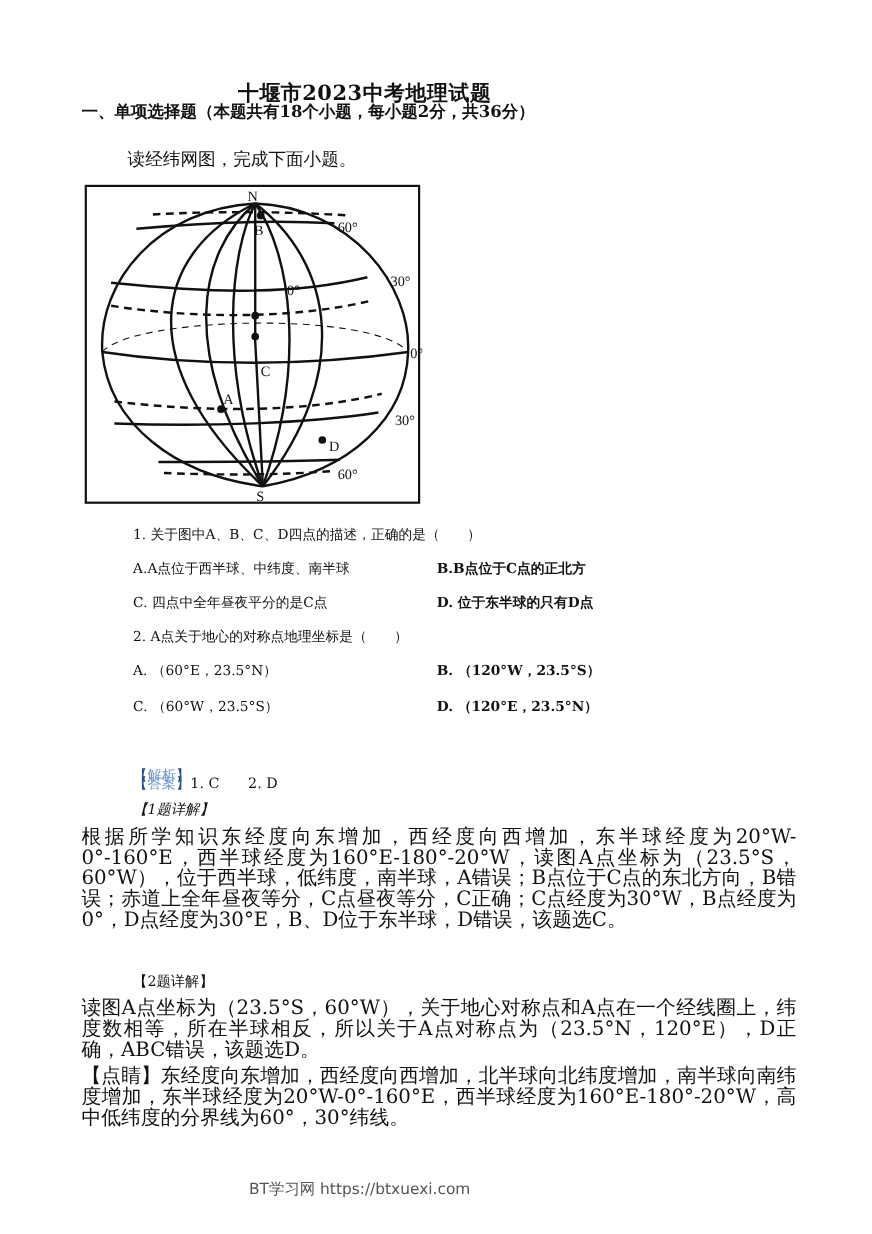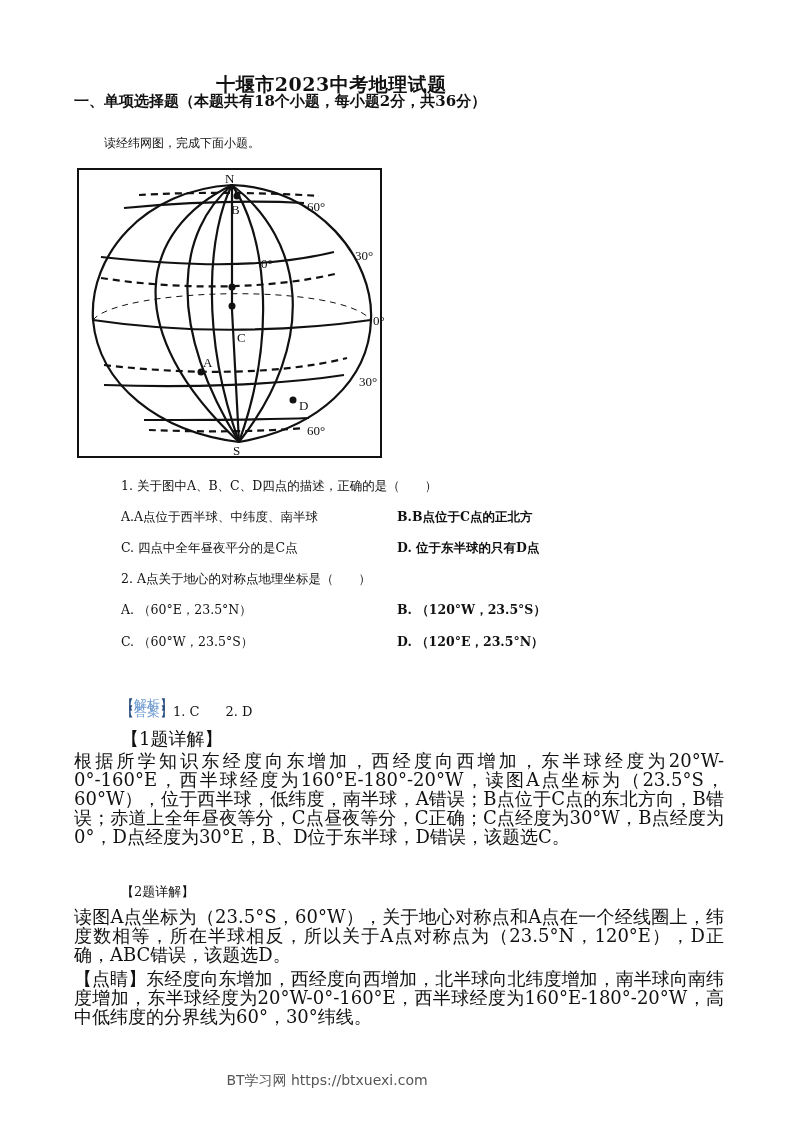--- a/index.html
+++ b/index.html
@@ -1,19 +1,19 @@
 <!DOCTYPE html>
 <html><head>
 <meta charset="utf-8">
 <style>
   html, body { margin:0; padding:0; background:#ffffff; }
   body { width:793px; height:1122px; position:relative; font-family:"DejaVu Serif", "Liberation Serif", serif; color:#111; overflow:hidden; }
   .title { position:absolute; top:72px; left:0; width:663px; text-align:center; font-size:19px; font-weight:bold; letter-spacing:0.5px; }
   .section { position:absolute; top:92px; left:74px; font-size:15px; font-weight:bold; }
-  .intro { position:absolute; top:135px; left:104px; font-size:12px; }
+  .intro { position:absolute; top:135px; left:116px; font-size:16px; }
   .map-box { position:absolute; top:168px; left:77px; width:305px; height:290px; border:2px solid #111; box-sizing:border-box; }
   .map-box svg { position:absolute; left:0; top:0; }
   .line { position:absolute; left:74px; font-size:12.5px;margin-left:47px; }
   .col2 { position:absolute; left:397px; font-size:12.5px;font-weight:bold; }
   .tag { color:#2a4f82; }
   .tag-in { color:#6e9ad1; }
   .para { position:absolute; left:74px; width:650px; font-size:18px; line-height:19px; text-align:justify; }
   .footer { position:absolute; top:1072px; left:0; width:654px; text-align:center; font-family:"DejaVu Sans", sans-serif; font-size:14px; color:#555; }
 </style>
 </head>
@@ -86,19 +86,19 @@
 <div class="col2" style="top:540px;"><span>D.</span> <span>位于东半球的只有D点</span></div>
 
 <div class="line" style="top:571px;">2. A点关于地心的对称点地理坐标是（　　）</div>
 <div class="line" style="top:602px;"><span>A.</span> <span>（60°E，23.5°N）</span></div>
 <div class="col2" style="top:602px;"><span>B.</span> <span>（120°W，23.5°S）</span></div>
 <div class="line" style="top:634px;"><span>C.</span> <span>（60°W，23.5°S）</span></div>
 <div class="col2" style="top:634px;"><span>D.</span> <span>（120°E，23.5°N）</span></div>
 
 <div class="line" style="top:703px; font-size:13px;"><span class="tag">【</span><span class="tag-in">答案</span><span class="tag">】</span><span>1. C　　2. D</span></div>
 <div class="line" style="top:696px; font-size:13px;"><span class="tag">【</span><span class="tag-in">解析</span><span class="tag">】</span></div>
-<div class="line" style="top:727px; font-size:18px;">【1题详解】</div>
+<div class="line" style="top:727px; font-size:13px;font-style:italic;">【1题详解】</div>
 <div class="para" style="top:751px;">根据所学知识东经度向东增加，西经度向西增加，东半球经度为20°W-0°-160°E，西半球经度为160°E-180°-20°W，读图A点坐标为（23.5°S，60°W），位于西半球，低纬度，南半球，A错误；B点位于C点的东北方向，B错误；赤道上全年昼夜等分，C点昼夜等分，C正确；C点经度为30°W，B点经度为0°，D点经度为30°E，B、D位于东半球，D错误，该题选C。</div>
 <div class="line" style="top:883px; font-size:13px;">【2题详解】</div>
 <div class="para" style="top:907px;">读图A点坐标为（23.5°S，60°W），关于地心对称点和A点在一个经线圈上，纬度数相等，所在半球相反，所以关于A点对称点为（23.5°N，120°E），D正确，ABC错误，该题选D。</div>
 <div class="para" style="top:969px;"><span>【点睛】</span><span>东经度向东增加，西经度向西增加，北半球向北纬度增加，南半球向南纬度增加，东半球经度为20°W-0°-160°E，西半球经度为160°E-180°-20°W，高中低纬度的分界线为60°，30°纬线。</span></div>
 
 <div class="footer">BT学习网 https://btxuexi.com</div>
 
 </body></html>

